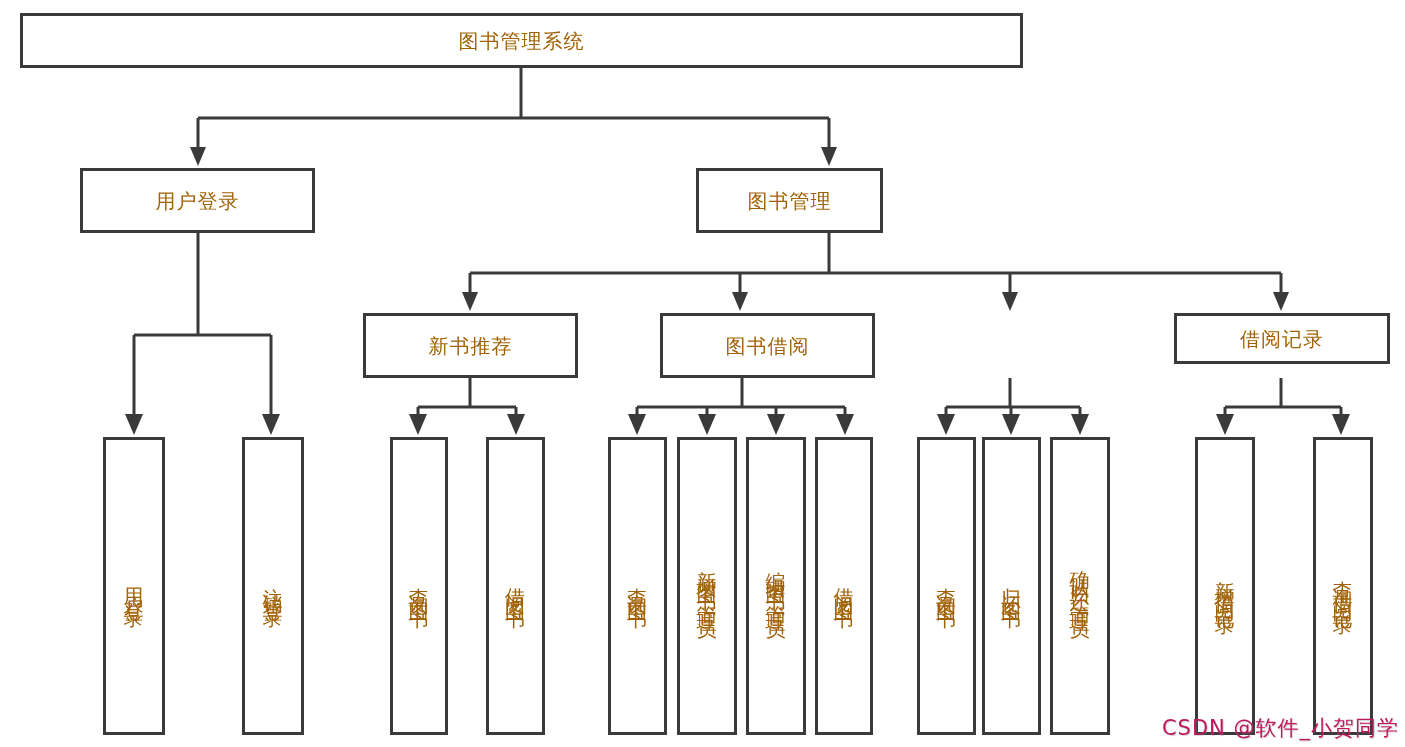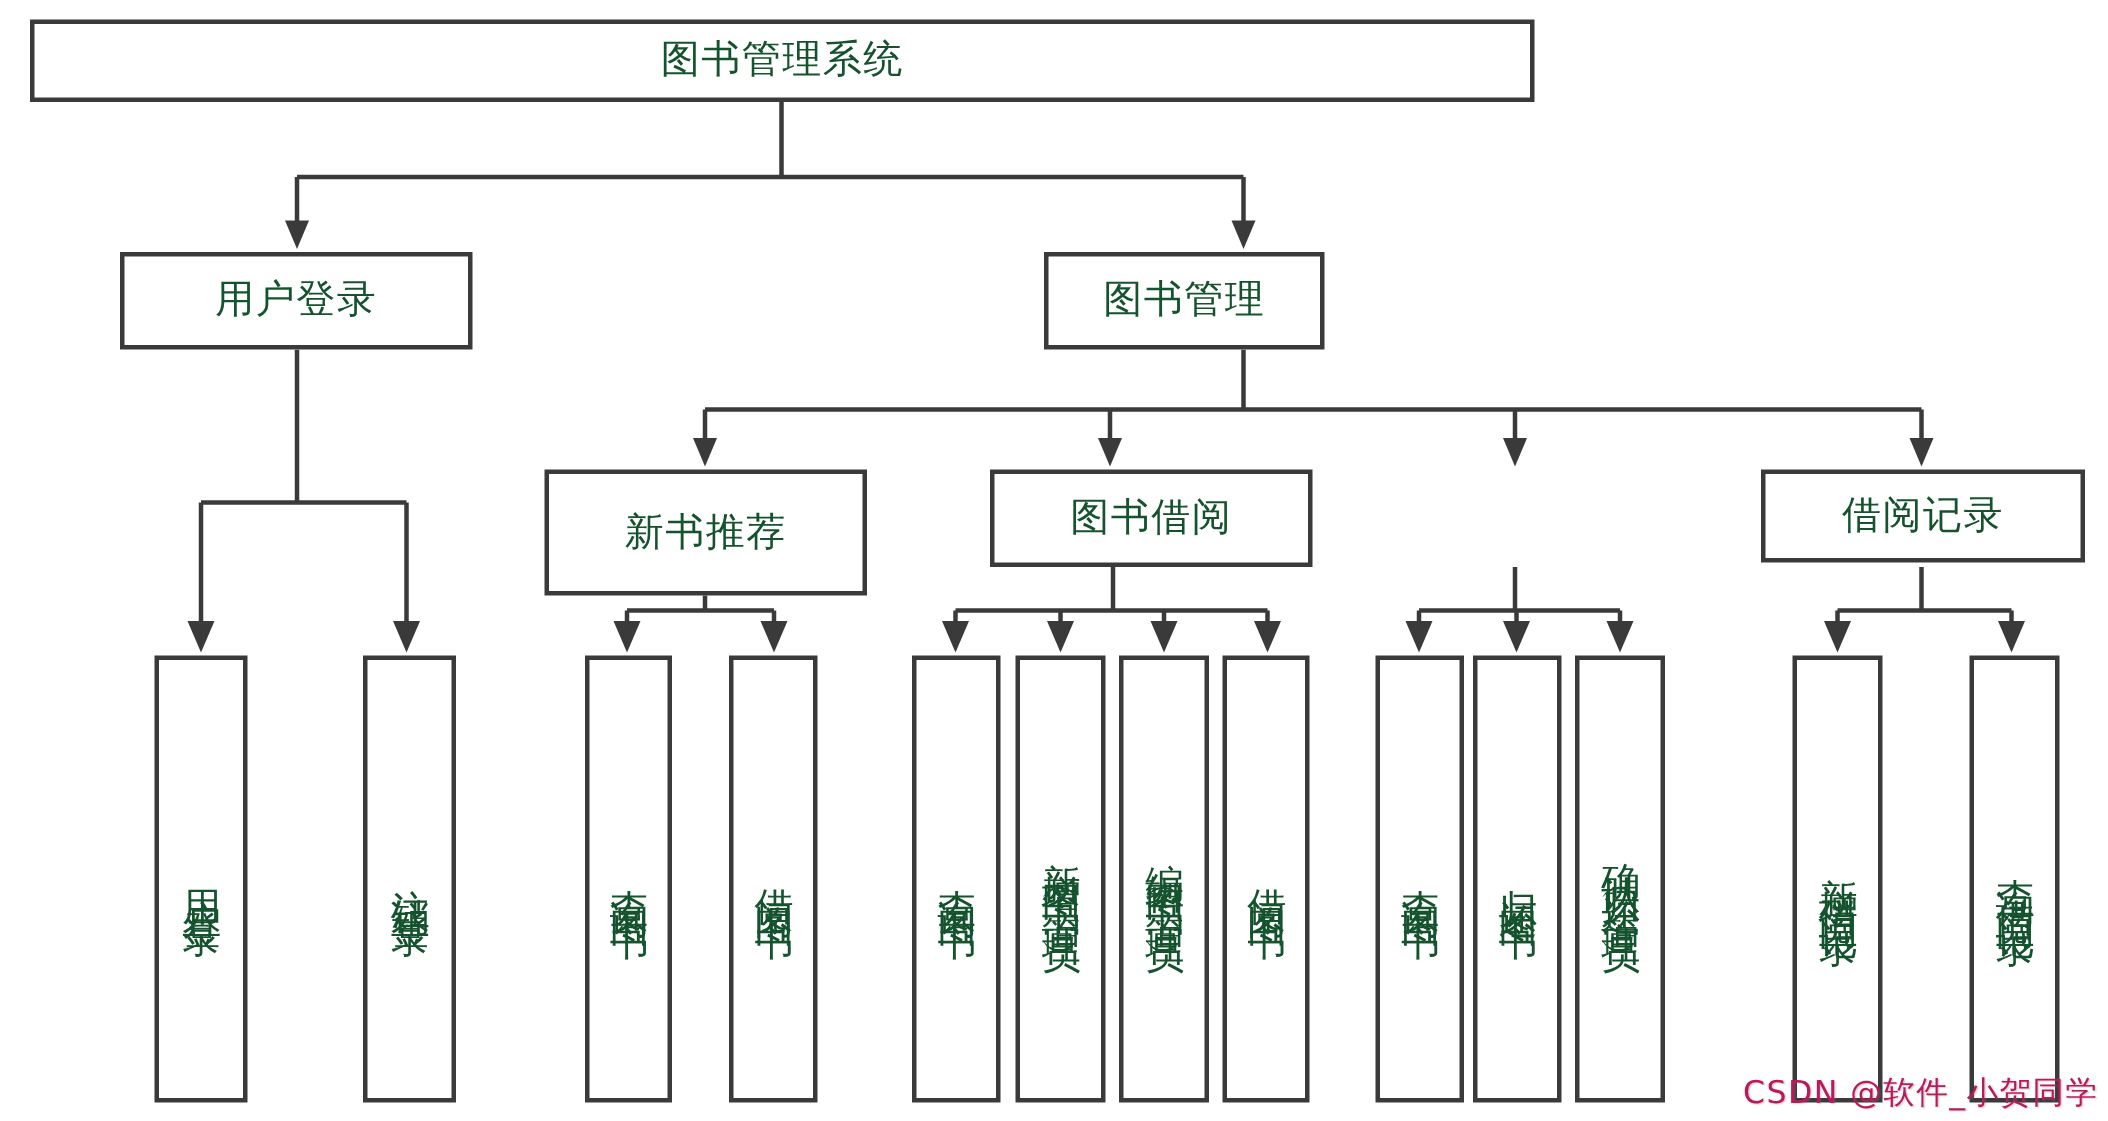--- a/index.html
+++ b/index.html
@@ -9,25 +9,25 @@
     background:#ffffff;
     font-family:"DejaVu Sans",sans-serif;
     overflow:hidden;
   }
   .connectors{position:absolute;left:0;top:0;width:1405px;height:747px;}
   .node{
     position:absolute;
     box-sizing:border-box;
     border:3px solid #3a3a3a;
     background:#ffffff;
-    color:#14532d;
+    color:#a16207;
     display:flex;
     align-items:center;
     justify-content:center;
-    font-size:26px;
+    font-size:20px;
     letter-spacing:1px;
     line-height:1.1;
     white-space:nowrap;
   }
   .node.v{
     writing-mode:vertical-rl;
     text-orientation:mixed;
     letter-spacing:7px;
     white-space:normal;
     line-height:1;
@@ -119,23 +119,23 @@
       <path d="M1225,435 l-9,-21 h18 z"></path>
       <path d="M1341,435 l-9,-21 h18 z"></path>
     </g>
   </svg>
 
   <div class="node" style="left:20px;top:13px;width:1003px;height:55px">图书管理系统</div>
 
   <div class="node" style="left:80px;top:168px;width:235px;height:65px">用户登录</div>
   <div class="node" style="left:696px;top:168px;width:187px;height:65px">图书管理</div>
 
-  <div class="node" style="left:363px;top:313px;width:215px;height:84px">新书推荐</div>
+  <div class="node" style="left:363px;top:313px;width:215px;height:65px">新书推荐</div>
   <div class="node" style="left:660px;top:313px;width:215px;height:65px">图书借阅</div>
-  <div class="node" style="left:1174px;top:313px;width:216px;height:62px">借阅记录</div>
+  <div class="node" style="left:1174px;top:313px;width:216px;height:51px">借阅记录</div>
 
   <div class="node v" style="left:103px;top:437px;width:62px;height:298px">用户登录</div>
   <div class="node v" style="left:242px;top:437px;width:62px;height:298px">注销登录</div>
 
   <div class="node v" style="left:390px;top:437px;width:58px;height:298px">查询图书</div>
   <div class="node v" style="left:486px;top:437px;width:59px;height:298px">借阅图书</div>
 
   <div class="node v" style="left:608px;top:437px;width:59px;height:298px">查询图书</div>
   <div class="node v" style="left:677px;top:437px;width:60px;height:298px">新增图书（管理员）</div>
   <div class="node v" style="left:746px;top:437px;width:60px;height:298px">编辑图书（管理员）</div>

